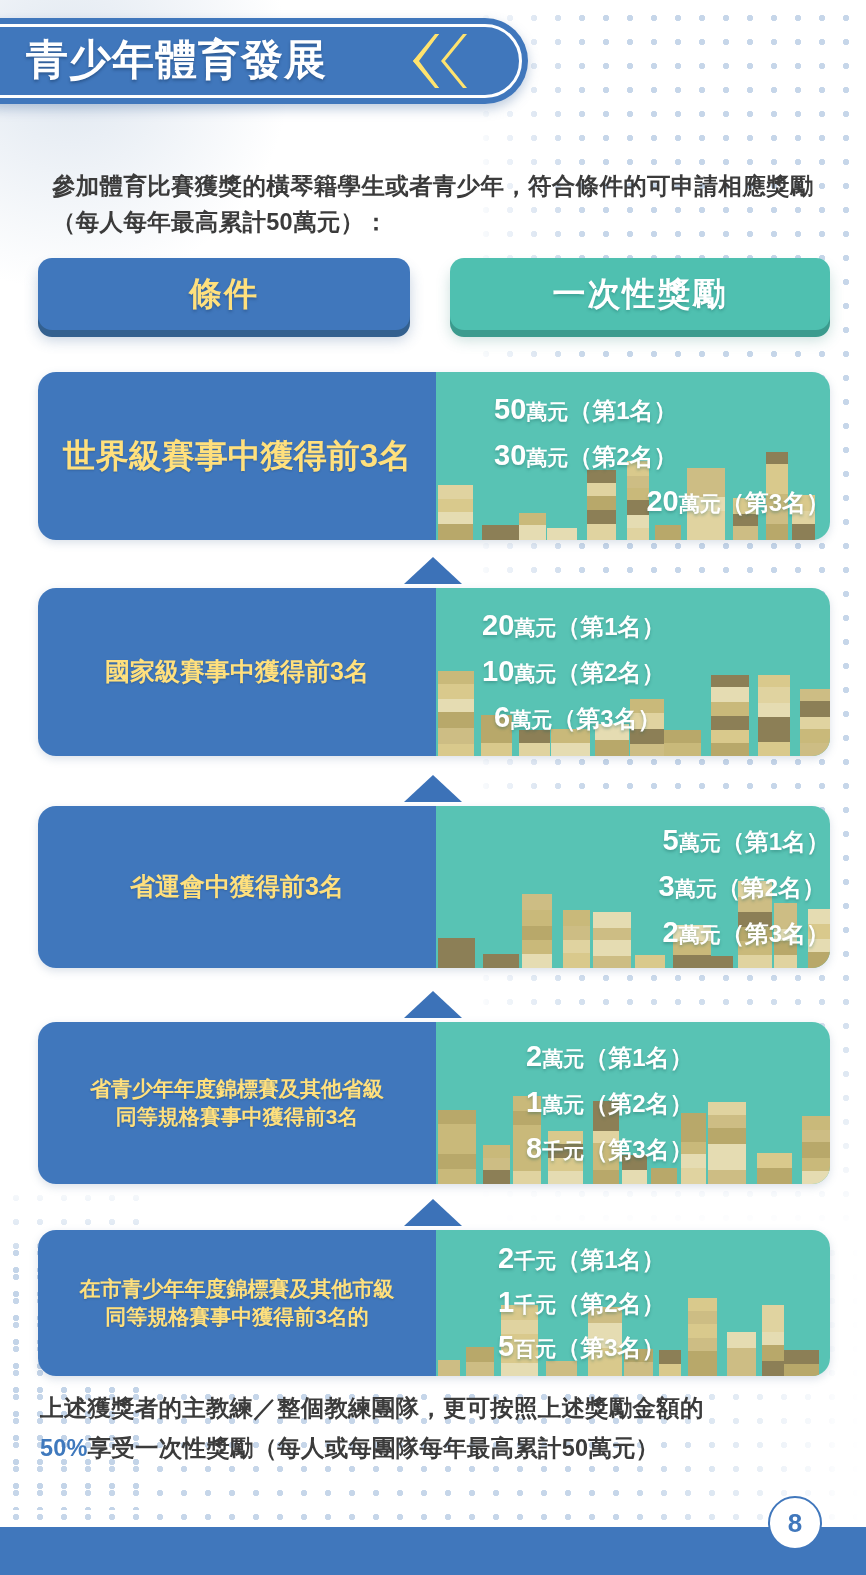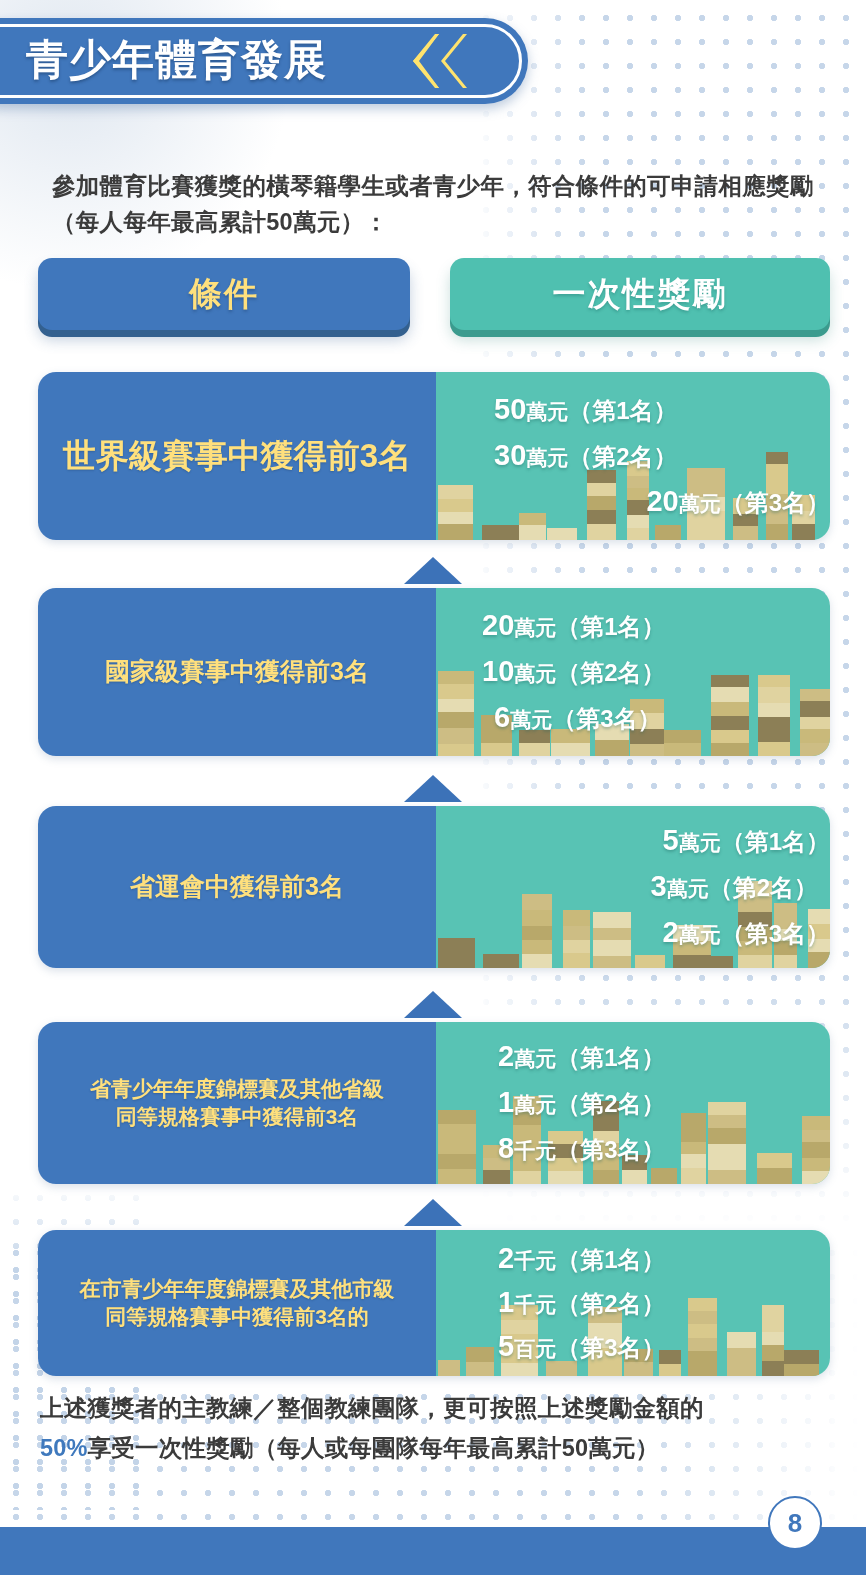--- a/index.html
+++ b/index.html
@@ -381,30 +381,30 @@
             <div class="coin" style="height: 14px; background: rgb(205, 189, 132);"></div>
           </div>
           <div class="stack" style="left: 372px; width: 30px;">
             <div class="coin" style="height: 16px; background: rgb(184, 168, 106);"></div>
             <div class="coin" style="height: 13px; background: rgb(229, 220, 178);"></div>
             <div class="coin" style="height: 15px; background: rgb(217, 201, 140);"></div>
             <div class="coin" style="height: 15px; background: rgb(229, 220, 178);"></div>
           </div>
         </div>
         <div class="award-line" style="margin: 6px 0px;"><span class="amt">5</span><span class="unit">萬元</span><span class="rank">（第1名）</span></div>
-        <div class="award-line" style="margin: 6px 12px;"><span class="amt">3</span><span class="unit">萬元</span><span class="rank">（第2名）</span></div>
+        <div class="award-line" style="margin: 6px 4px;"><span class="amt">3</span><span class="unit">萬元</span><span class="rank">（第2名）</span></div>
         <div class="award-line" style="margin: 6px 0px;"><span class="amt">2</span><span class="unit">萬元</span><span class="rank">（第3名）</span></div>
       </div>
     </div>
     <div class="arrow-up" style="top: 991px;"></div>
     <div class="row" style="top: 1022px; height: 162px;">
       <div class="row-left" style="font-size: 21px;">
         <div>省青少年年度錦標賽及其他省級<br>同等規格賽事中獲得前3名</div>
       </div>
-      <div class="row-right" style="padding-left: 62px;">
+      <div class="row-right" style="padding-left: 90px;">
         <div class="coins">
           <div class="stack" style="left: 2px; width: 38px;">
             <div class="coin" style="height: 15px; background: rgb(201, 185, 122);"></div>
             <div class="coin" style="height: 15px; background: rgb(184, 168, 106);"></div>
             <div class="coin" style="height: 14px; background: rgb(201, 185, 122);"></div>
             <div class="coin" style="height: 16px; background: rgb(201, 185, 122);"></div>
             <div class="coin" style="height: 14px; background: rgb(184, 168, 106);"></div>
           </div>
           <div class="stack" style="left: 47px; width: 27px;">
             <div class="coin" style="height: 14px; background: rgb(140, 127, 86);"></div>

